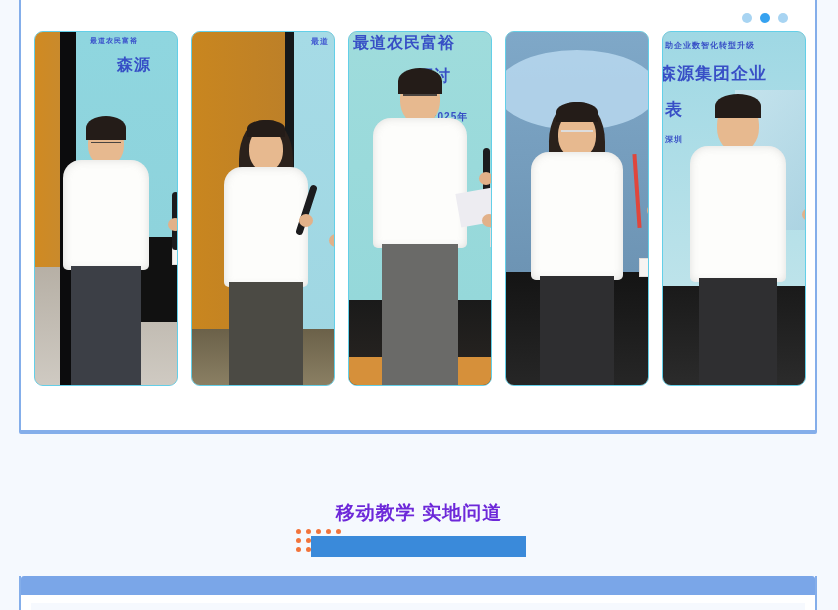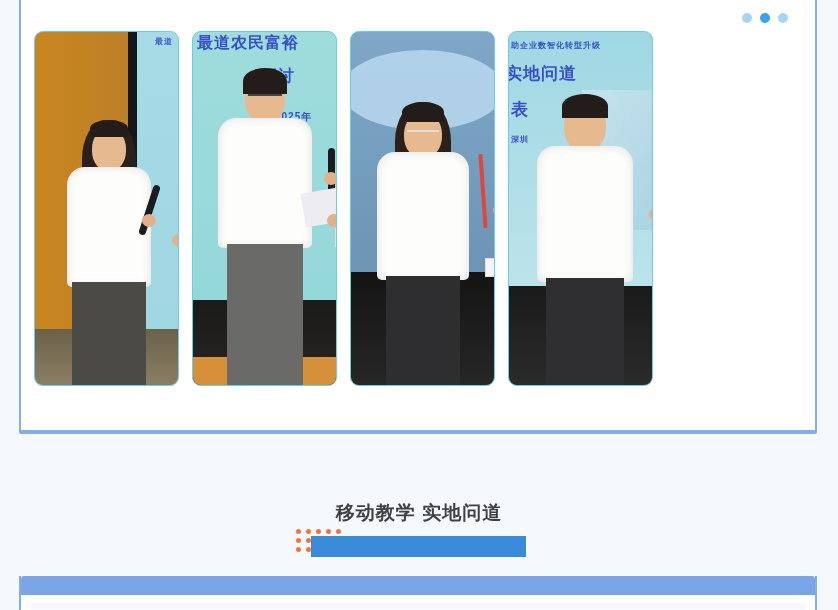--- a/index.html
+++ b/index.html
@@ -193,21 +193,21 @@
 
   
   #section-heading {
     position: absolute;
     left: 0;
     right: 0;
     top: 500px;
     text-align: center;
     font-size: 19px;
     font-weight: bold;
-    color: #404040;
+    color: #6d28d9;
     letter-spacing: 1px;
   }
   #accent-group {
     position: absolute;
     left: 296px;
     top: 529px;
     width: 232px;
     height: 30px;
   }
   #dot-grid {
@@ -278,20 +278,42 @@
 <div id="gallery-panel">
 
   <div id="carousel-dots">
     <span class="dot"></span>
     <span class="dot active"></span>
     <span class="dot"></span>
   </div>
 
   <div id="photo-strip">
 
+    <div class="photo">
+      <div class="scene">
+        <div class="bg-screen" style="background:linear-gradient(180deg,#8fd6df,#8ed3dc);"></div>
+        <div class="bg-floor"></div>
+        <div class="dark-side" style="left:25px;width:16px;"></div>
+        <div class="wood-side" style="left:0;width:25px;height:235px;"></div>
+        <div class="dark-side" style="left:41px;right:0;top:205px;height:85px;background:#111;"></div>
+        <span class="slide-text" style="left:55px;top:4px;font-size:7px;color:#3244c9;">最道农民富裕</span>
+        <span class="slide-text" style="left:82px;top:23px;font-size:16px;">森源</span>
+        <div class="person">
+          <div class="hair" style="top:84px;width:40px;height:24px;border-radius:50% 50% 0 0;"></div>
+          <div class="head" style="top:90px;width:36px;height:44px;"></div>
+          <div class="glasses" style="top:110px;width:30px;height:4px;"></div>
+          <div class="torso" style="top:128px;width:86px;height:110px;"></div>
+
+          <div class="badge" style="left:66px;top:214px;"></div>
+          <div class="mic" style="left:66px;top:160px;height:58px;"></div>
+          <div class="hand" style="left:62px;top:186px;"></div>
+          <div class="legs" style="top:234px;width:70px;height:121px;"></div>
+        </div>
+      </div>
+    </div>
 
     <div class="photo">
       <div class="scene">
         <div class="bg-screen" style="height:100%;background:linear-gradient(180deg,#a6dbe6,#9ed6e2);"></div>
         <div class="wood-side" style="left:0;width:93px;height:300px;background:linear-gradient(90deg,#c9861f,#bd8028);"></div>
         <div class="dark-side" style="left:93px;width:9px;background:#15181a;"></div>
         <div class="bg-floor" style="height:16%;background:linear-gradient(#6b6149,#8a7f63);"></div>
         <span class="slide-text" style="right:5px;top:4px;font-size:8px;color:#3a4fcf;">最道</span>
         <div class="person" style="left:52%;">
           <div class="hair-long" style="top:88px;width:54px;height:86px;"></div>
@@ -350,21 +372,21 @@
         </div>
       </div>
     </div>
 
     <div class="photo">
       <div class="scene">
         <div class="bg-screen" style="height:72%;background:linear-gradient(180deg,#9fd8e4,#bde3ea);"></div>
         <div style="position:absolute;right:0;top:58px;width:70px;height:140px;background:linear-gradient(135deg,#cfe6ef,#a8cfe0);opacity:.75;"></div>
         <div class="bg-floor" style="height:28%;background:linear-gradient(#1a1a1a,#2b2b2b);"></div>
         <span class="slide-text" style="left:2px;top:8px;font-size:8px;">助企业数智化转型升级</span>
-        <span class="slide-text" style="left:-4px;top:30px;font-size:17px;">实地问道</span>
+        <span class="slide-text" style="left:-4px;top:30px;font-size:17px;">森源集团企业</span>
         <span class="slide-text" style="left:2px;top:66px;font-size:17px;">表</span>
         <span class="slide-text" style="left:2px;top:102px;font-size:8px;">深圳</span>
         <div class="person" style="left:53%;">
           <div class="hair" style="top:62px;width:46px;height:24px;border-radius:50% 50% 0 0;"></div>
           <div class="head" style="top:68px;width:42px;height:52px;"></div>
           <div class="torso" style="top:114px;width:96px;height:136px;"></div>
 
           <div class="hand" style="left:64px;top:176px;"></div>
 
           <div class="legs" style="top:246px;width:78px;height:109px;background:#2f2f31;"></div>

